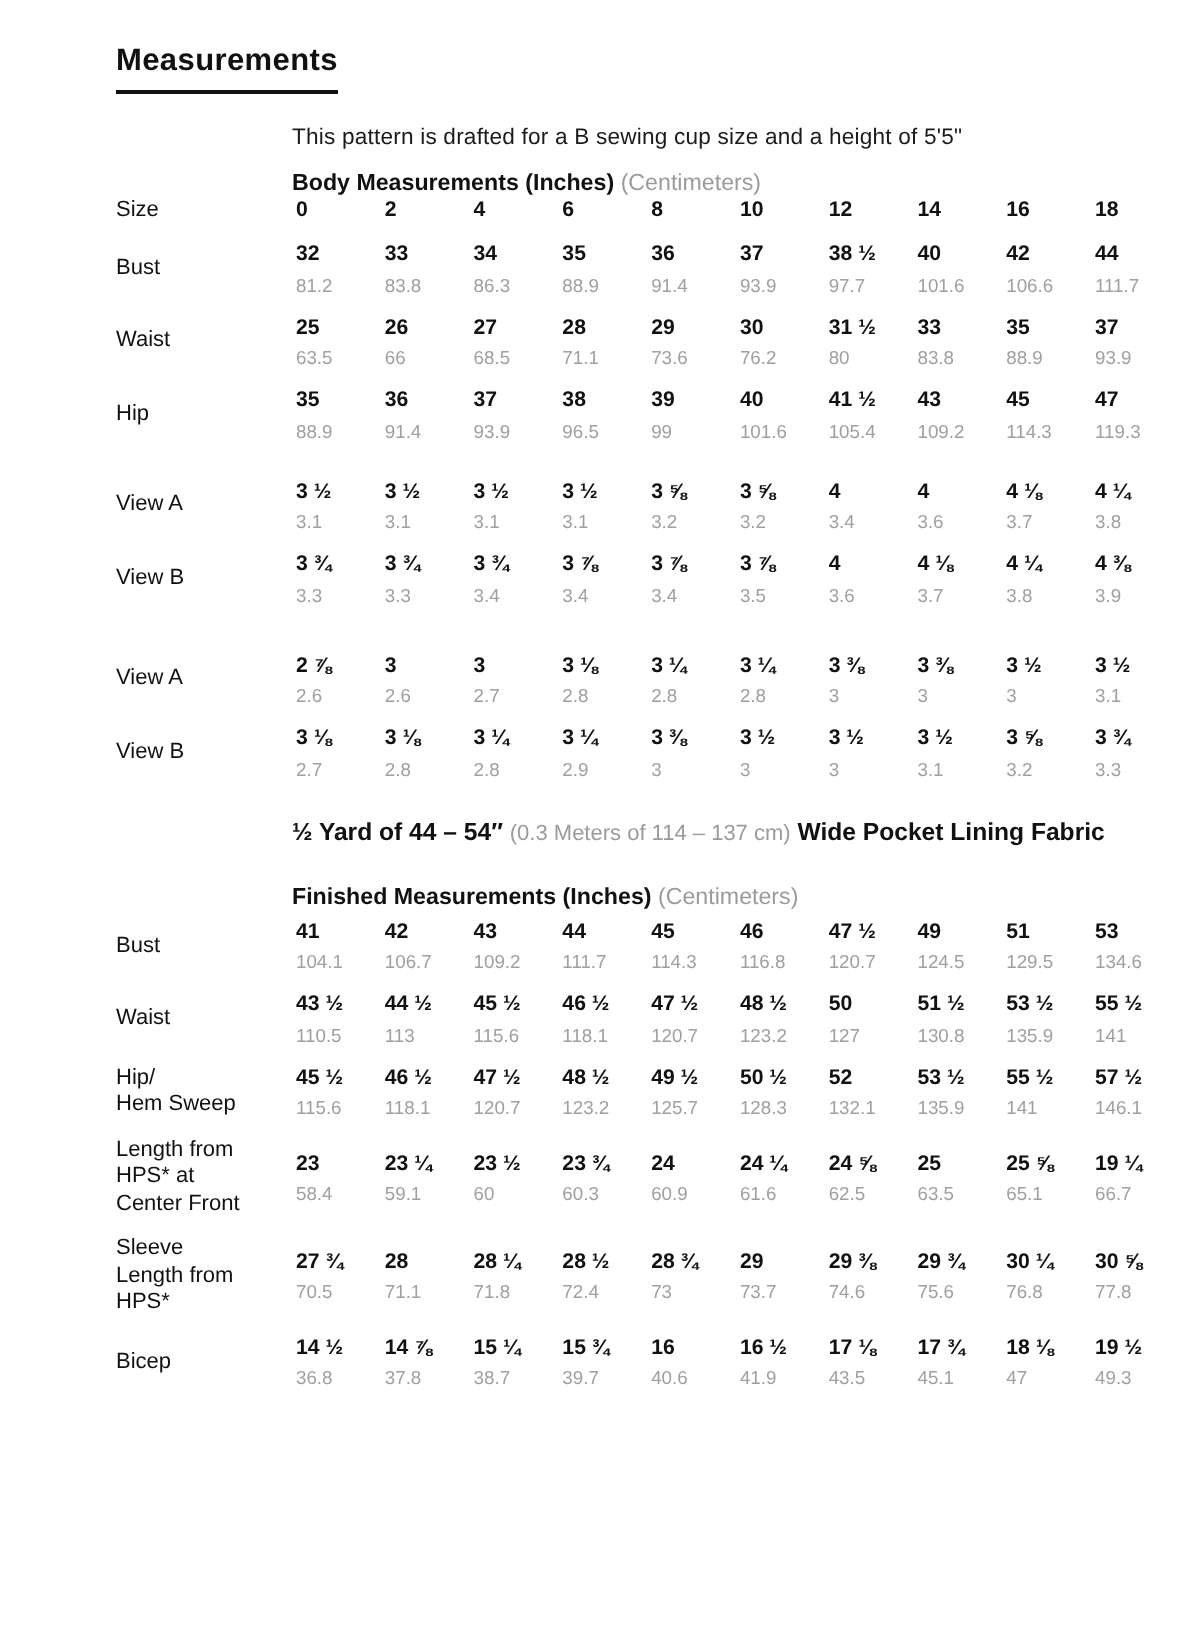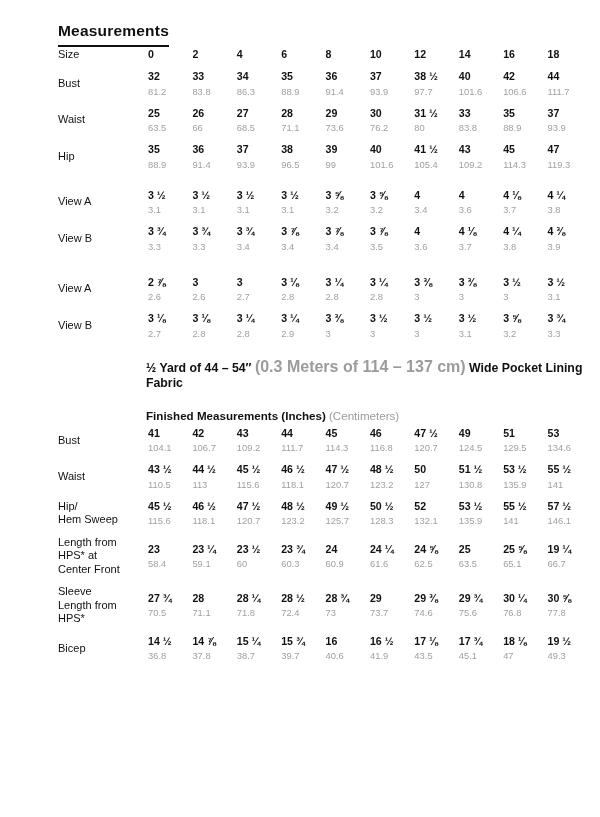--- a/index.html
+++ b/index.html
@@ -109,38 +109,43 @@
   .spacer-md { height: 14px; }
   
   .statement {
     padding-left: 136px;
     font-size: 12.3px;
     font-weight: bold;
     color: #111;
     margin-top: 14px;
   }
   .statement .metric {
-    font-weight: bold;
+    font-weight: normal;
     color: #9b9b9b;
-    font-size: 16px;
+    font-size: 11px;
   }
   .label-multi {
     line-height: 1.25;
   }
 </style>
 </head>
 <body>
 
 <div class="page">
 
   <div class="title-wrap">
     <div class="title">Measurements</div>
   </div>
 
-
+  <div class="intro">This pattern is drafted for a B sewing cup size and a height of 5'5"</div>
+
+  <div class="section-head">
+    <span>Body Measurements (Inches)</span>
+    <span class="metric">(Centimeters)</span>
+  </div>
 
   <table class="meas">
     <tbody>
         <tr class="sizerow hdr">
       <td class="rowlabel">Size</td>
       <td class="cell">
             <div class="imp">0</div>
           </td>
       <td class="cell">
             <div class="imp">2</div>

